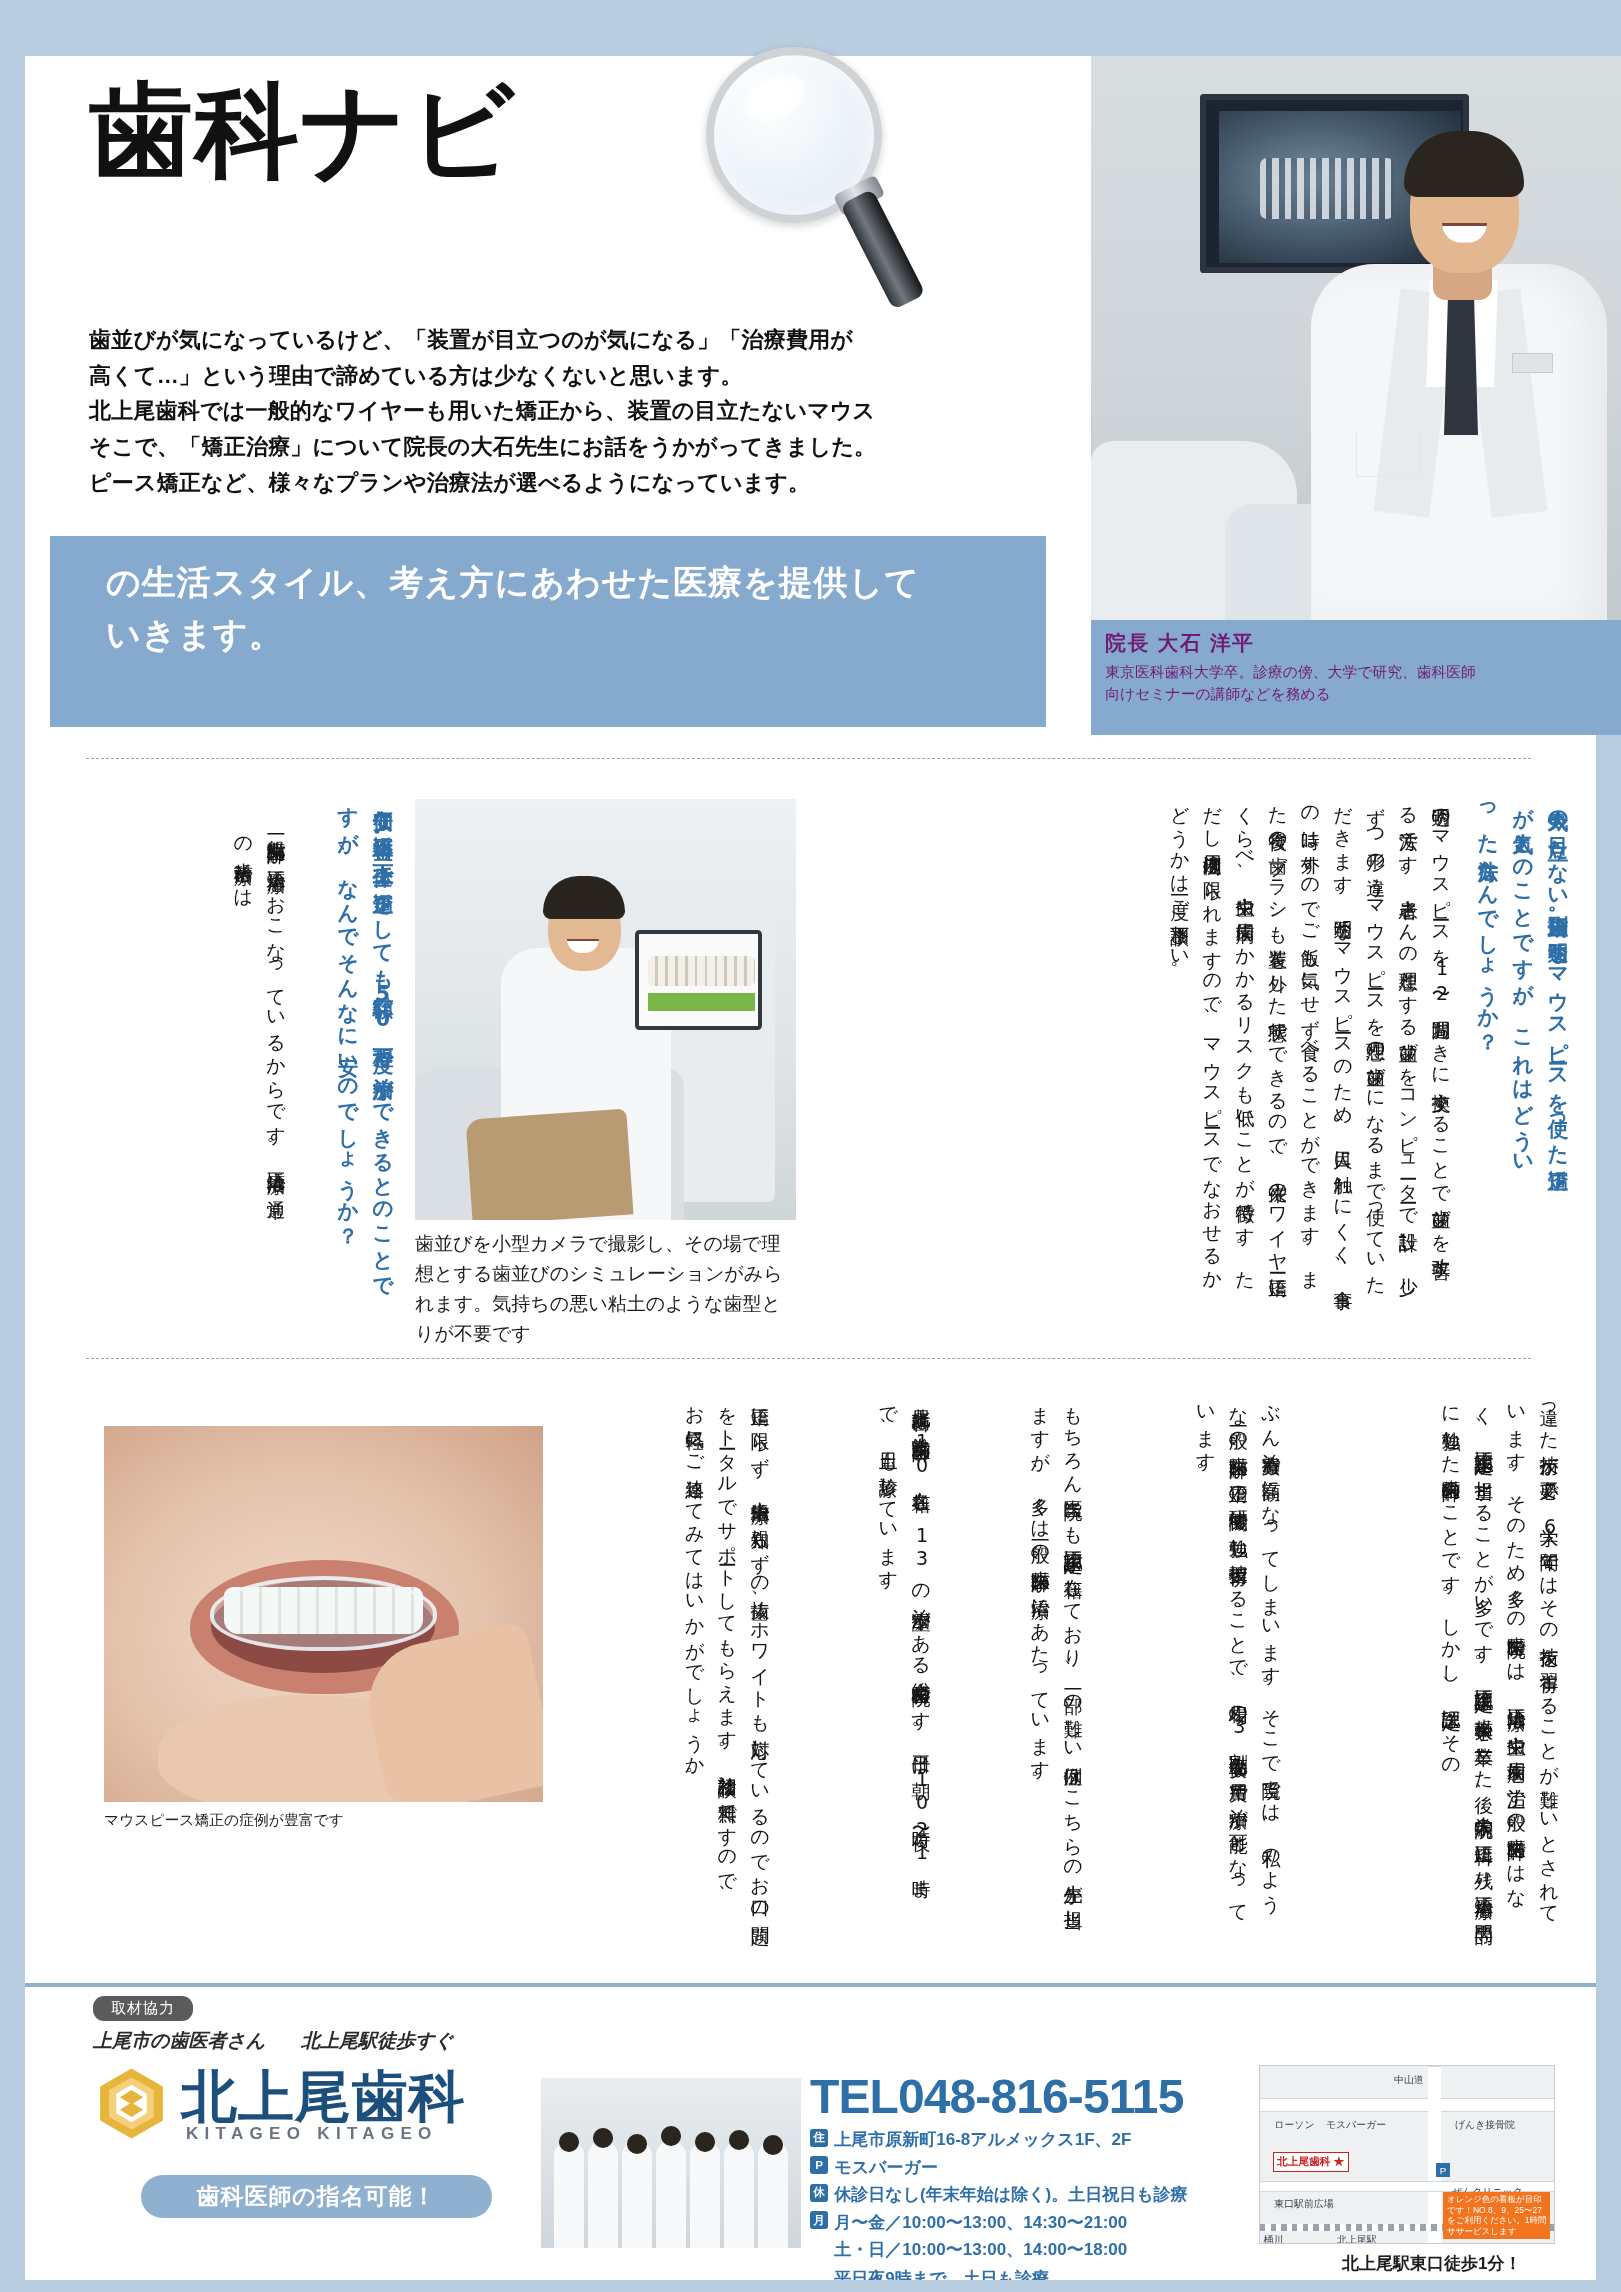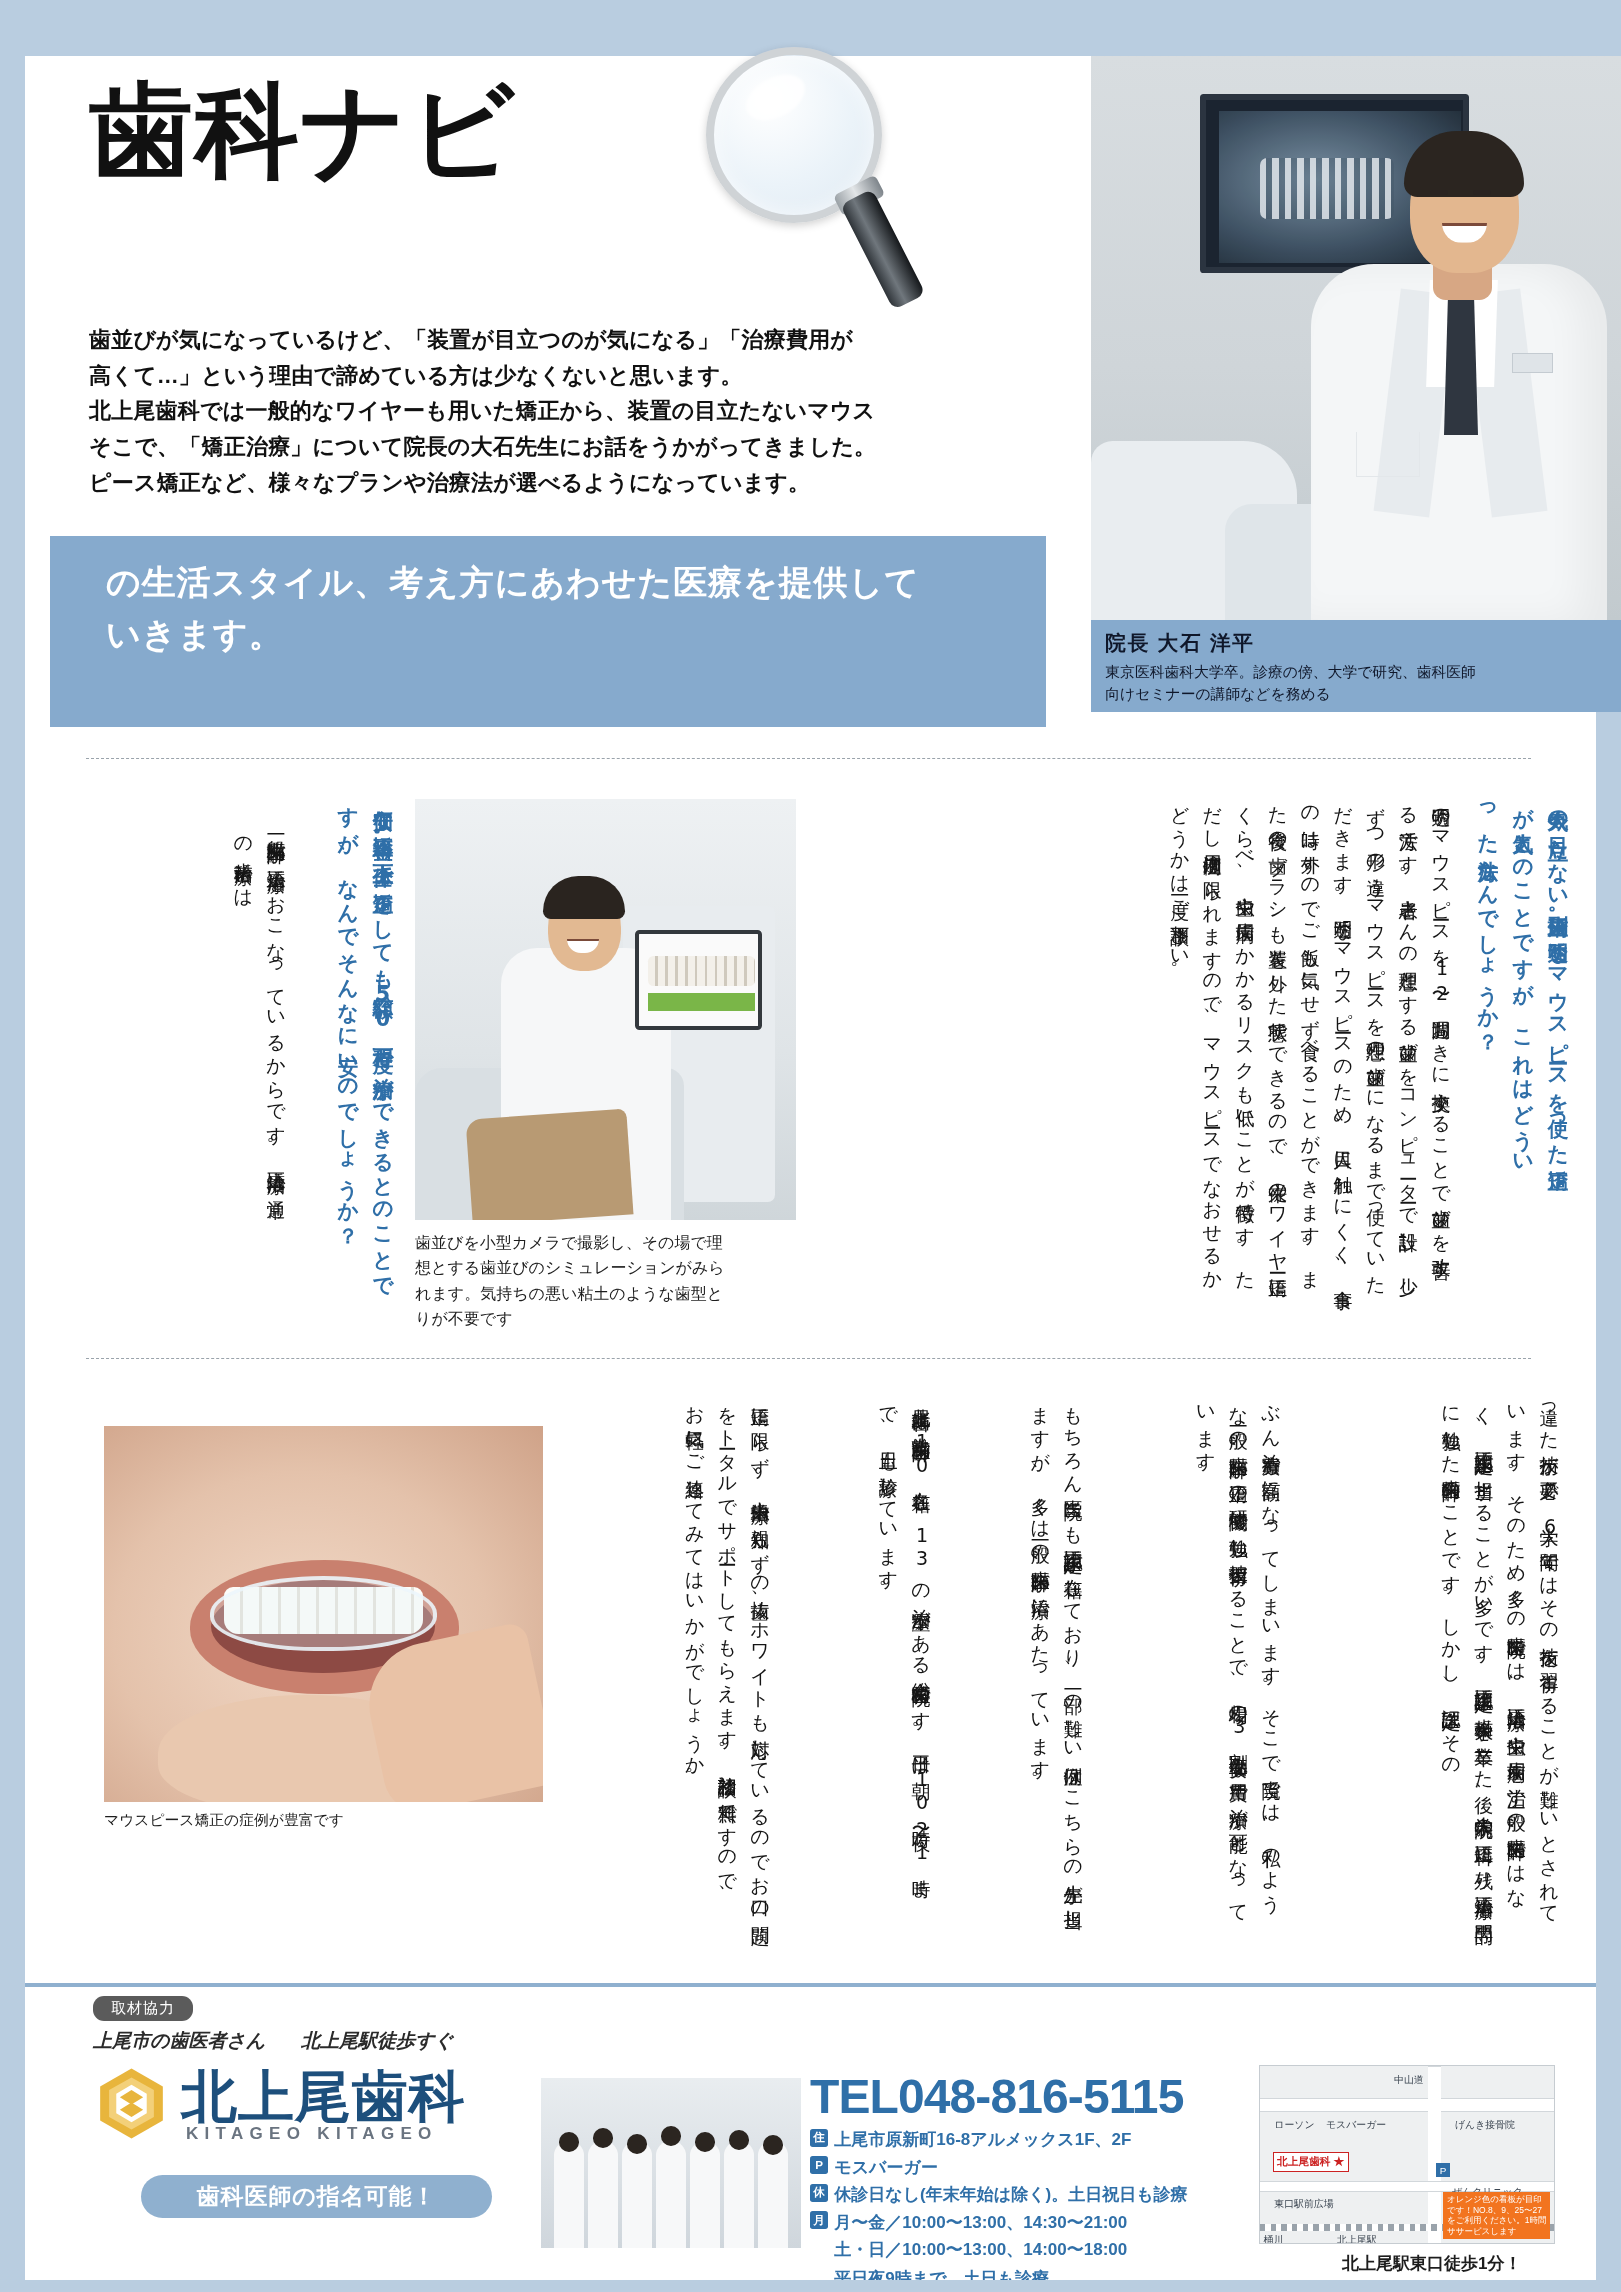--- a/index.html
+++ b/index.html
@@ -208,23 +208,23 @@
   .doc-photo .badge {
     position: absolute; left: 421px; top: 297px; width: 41px; height: 19.7px;
     background: #dfe4e8; border: 0.9px solid #c4cbd1;
   }
   .doc-photo .pocket {
     position: absolute; left: 265px; top: 376px; width: 64px; height: 45px;
     border: 1.8px solid #e3e7ea; border-top: none;
   }
 
   .doc-caption-band {
-    position: absolute; left: 1066px; top: 620px; width: 530px; height: 92px;
+    position: absolute; left: 1066px; top: 620px; width: 530px; height: 115px;
     background: #86aacd;
-    color: #0f172a;
+    color: #701a75;
   }
   .doc-caption-band .name {
     position: absolute; left: 14.3px; top: 9px;
     font-size: 20.6px; font-weight: bold; letter-spacing: 1.8px;
   }
   .doc-caption-band .bio {
     position: absolute; left: 14.3px; top: 41px; width: 502px;
     font-size: 14.8px; line-height: 1.52;
   }
   .doc-caption-band .bio div { white-space: nowrap; }
@@ -306,21 +306,21 @@
     position: absolute; left: 210px; top: 192px; width: 107px; height: 32px;
     background: #f6f7f8; border-radius: 16px; transform: rotate(-14deg);
   }
   .clinic-photo .hand {
     position: absolute; left: 296px; top: 179px; width: 30px; height: 27px;
     background: #e2b992; border-radius: 9px; transform: rotate(-14deg);
   }
 
   .clinic-caption {
     position: absolute; left: 390px; top: 460px; width: 385px;
-    font-size: 16px; line-height: 1.58; color: #1d1d1d;
+    font-size: 19px; line-height: 1.58; color: #1d1d1d; font-family: Liberation Mono, monospace;
   }
   .clinic-caption div { white-space: nowrap; }
 
   
   .sec2 { position: absolute; left: 25px; top: 1370px; width: 1571px; height: 609px; }
 
   .mouth-photo {
     position: absolute; left: 79px; top: 56px; width: 439px; height: 376px;
     overflow: hidden; background: #e9d9cf;
   }

